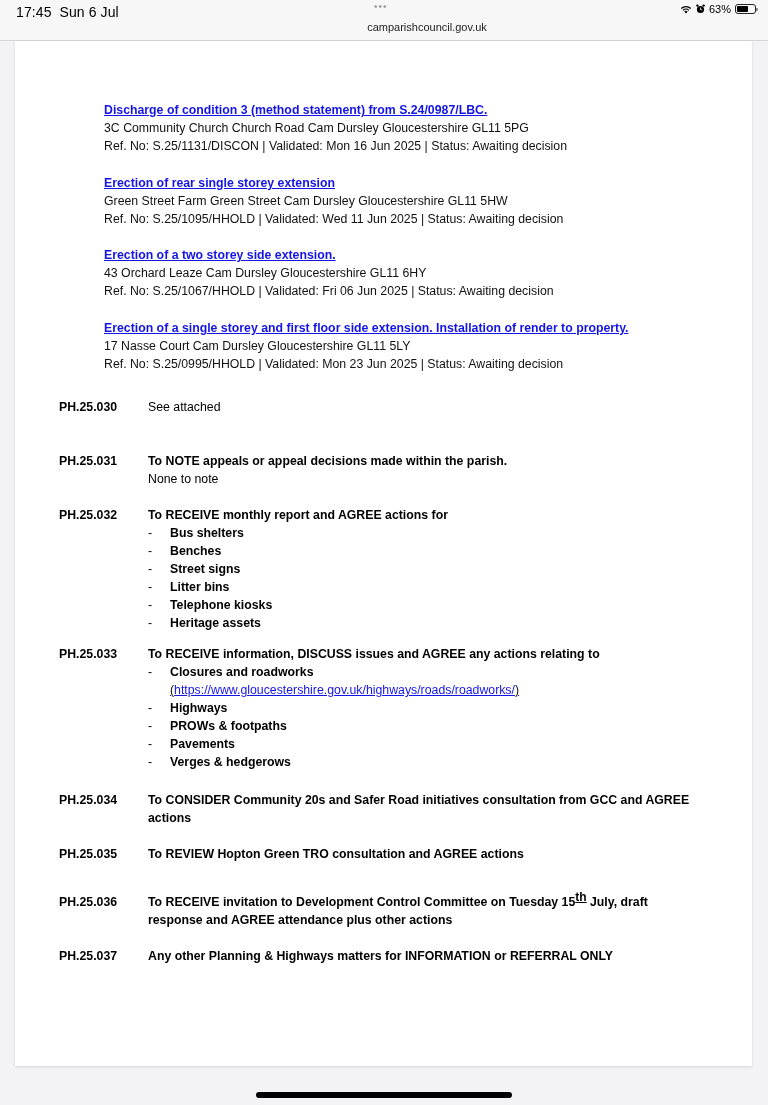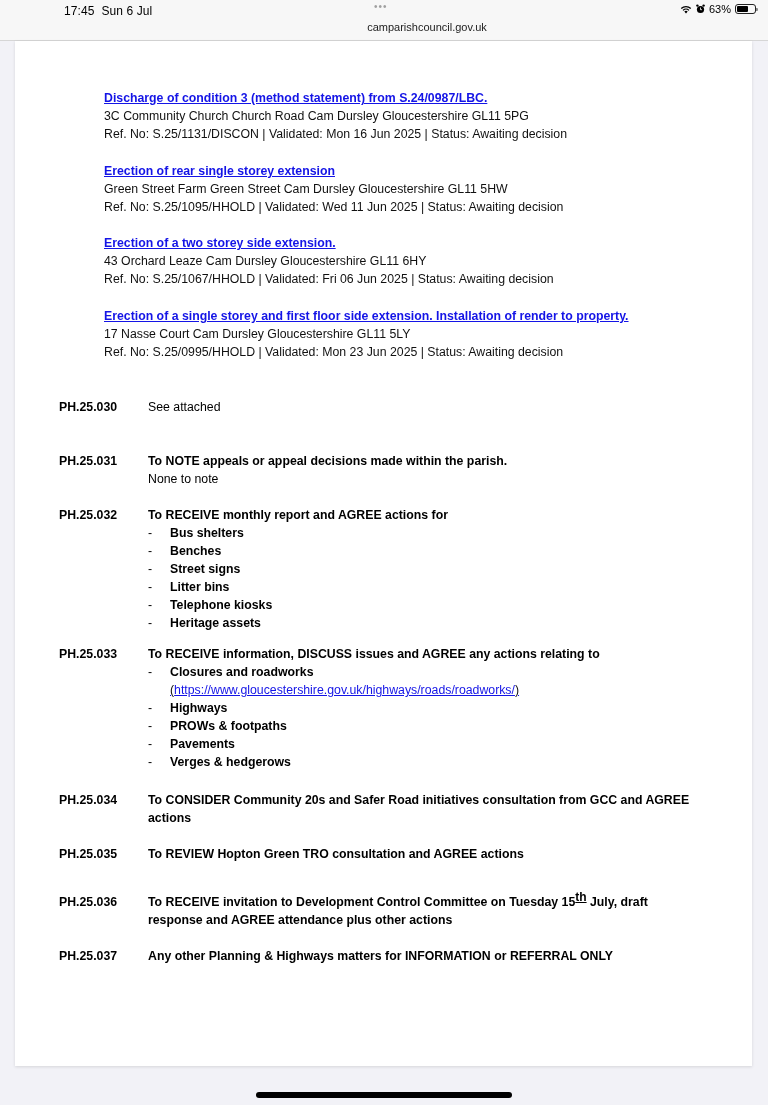--- a/index.html
+++ b/index.html
@@ -8,39 +8,39 @@
       background: #f2f2f7;
       font-family: "Liberation Sans", sans-serif;
       position: relative;
       color: #000;
     }
     .statusbar {
       position: absolute; top: 0; left: 0; width: 768px; height: 40px;
       background: #f7f7f7;
       border-bottom: 1px solid #d6d6d6;
     }
-    .sb-time { position: absolute; left: 16px; top: 4px; font-size: 12px; font-weight: 500; letter-spacing: 0.1px; margin-left: 48px; }
+    .sb-time { position: absolute; left: 16px; top: 4px; font-size: 14px; font-weight: 500; letter-spacing: 0.1px; }
     .sb-dots { position: absolute; left: 374px; top: 1px; font-size: 10px; color: #a0a0a0; letter-spacing: 1px; }
     .sb-url { position: absolute; left: 0; width: 768px; top: 21px; text-align: center; font-size: 11px; color: #222; padding-left: 43px; }
     .sb-right { position: absolute; right: 12px; top: 3px; display: flex; align-items: center; gap: 4px; font-size: 11px; }
     .wifi { width: 12px; height: 10px; }
     .alarm { width: 9px; height: 10px; }
     .battery { width: 21px; height: 10px; border: 1px solid #222; border-radius: 3px; position: relative; box-sizing: border-box; }
     .battery .fill { position: absolute; left: 1px; top: 1px; bottom: 1px; width: 60%; background: #000; border-radius: 1px; }
     .battery .nub { position: absolute; right: -3px; top: 3px; width: 2px; height: 3px; background: #888; border-radius: 0 1px 1px 0; }
 
     .sheet {
       position: absolute; left: 15px; top: 41px; width: 737px; height: 1025px;
       background: #fff;
       box-shadow: 0 1px 3px rgba(0,0,0,0.12);
     }
     .doc { position: absolute; left: 0; top: 0; width: 737px; font-family: "Liberation Sans", sans-serif; }
     .app { position: absolute; left: 89px; font-size: 12.3px; line-height: 18px; }
     .app a {
-      color: #1414e6; font-weight: bold; text-decoration: underline; display: block;
+      color: #1414e6; font-weight: bold; text-decoration: underline; display: block; margin-top: 12px;
     }
     .app .line { display: block; color: #111; }
 
     .item { position: absolute; left: 44px; font-size: 12.3px; line-height: 18px; }
     .item .ref { position: absolute; left: 0; top: 0; font-weight: bold; width: 80px; }
     .item .body { position: absolute; left: 89px; top: 0; width: 580px; }
     .item .title { font-weight: bold; display: block; }
     .item .sub { display: block; }
     .bullets { list-style: none; margin: 0; padding: 0; }
     .bullets li { position: relative; padding-left: 22px; font-weight: bold; }

